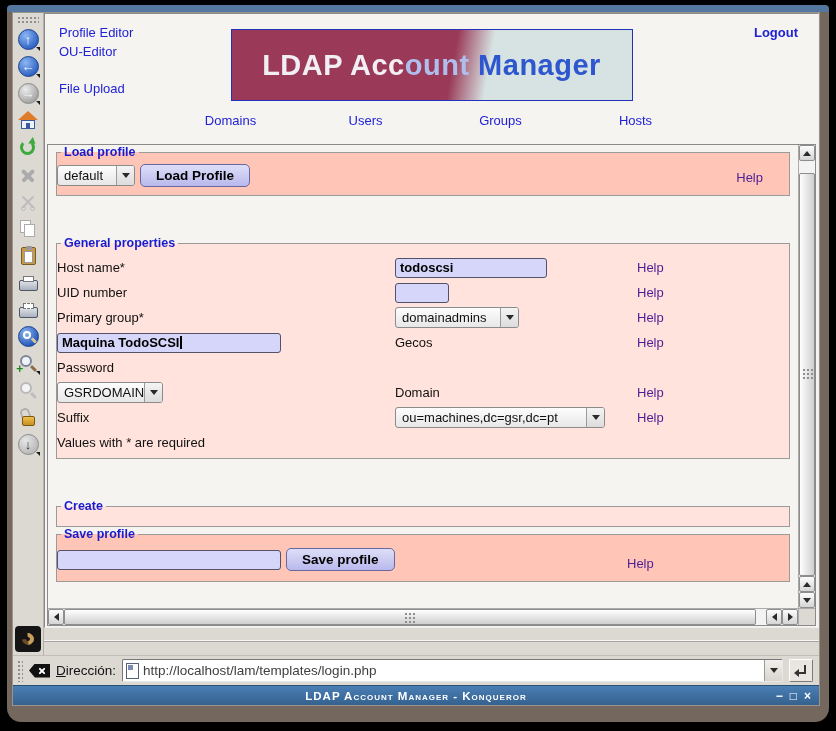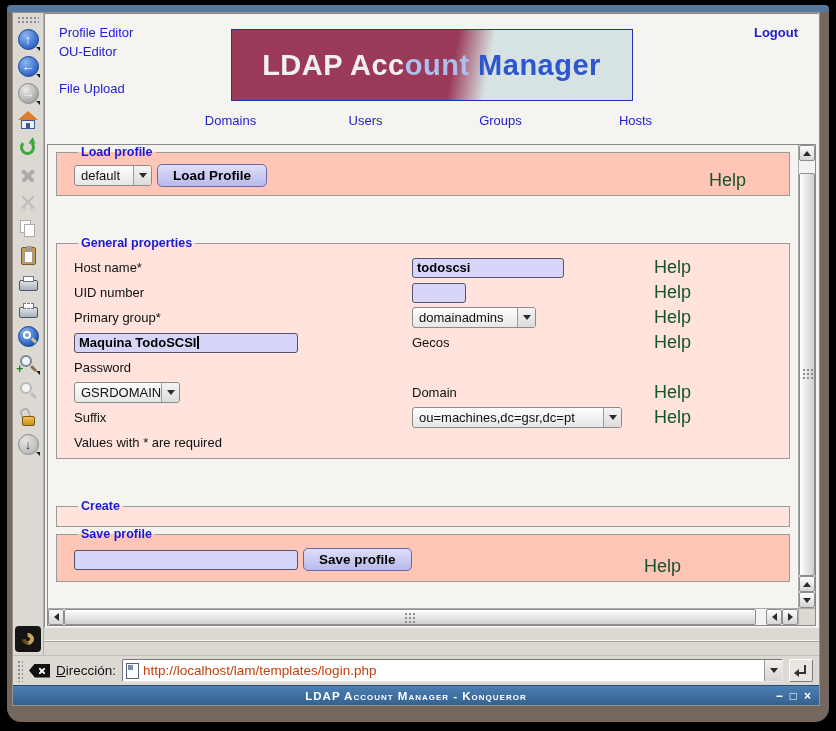--- a/index.html
+++ b/index.html
@@ -86,31 +86,31 @@
   .logo .l1 { color: #F2EFF4; } .logo .l2 { color: #AFBEEC; } .logo .l3 { color: #2E56CE; }
 
   .nav { position: absolute; top: 99px; left: 118px; width: 540px; display: flex; }
   .nav a { flex: 1; text-align: center; }
 
   
   .frame { position: absolute; left: 2px; right: 2px; top: 130px; bottom: 1px; border: 1px solid #8a8a8a;
            display: grid; grid-template-columns: 1fr 17px; grid-template-rows: 1fr 17px; background: #F5F4F1; }
   .frame-content { grid-column: 1; grid-row: 1; overflow: hidden; padding: 0 6px; }
 
-  fieldset.fs { border: 1px solid #9a9a9a; margin: 0 2px; padding: 5px 17px 8px; position: relative; }
+  fieldset.fs { border: 1px solid #9a9a9a; margin: 0 2px; padding: 5px 0 8px; position: relative; }
   fieldset.fs legend { font-weight: bold; font-size: 12.5px; color: #1A1ACF; padding: 0 3px; margin-left: 4px; }
   .fs.salmon { background: #FFC5B7; }
   .fs.lightpink { background: #FFE3DC; margin-top: 40px; }
   .fs1 { margin-top: 7px; }
   .fs2 { margin-top: 21px; }
   .fs3 { margin-top: 23px; }
   .fs4 { margin-top: 23px; }
 
   .row-inline { display: flex; align-items: center; gap: 5px; position: relative; }
-  a.help { color: #14532d; text-decoration: none; font-size: 18px; }
+  a.help { color: #4c1d95; text-decoration: none; font-size: 13px; }
   .help-abs-r { position: absolute; right: 26px; top: 6px; }
   .help-abs-l { position: absolute; left: 570px; top: 10px; }
 
   .ggrid { display: grid; grid-template-columns: 338px 242px 1fr; align-items: center; }
   .ggrid .cell { height: 25px; display: flex; align-items: center; }
   .flabel { font-size: 13px; color: #111; }
   .note { font-size: 13px; color: #111; margin-top: 5px; }
 
   .textfield { background: #D6D6FA; border: 1px solid #52526A; border-radius: 3px; height: 20px;
                font-weight: bold; font-size: 13px; color: #000; padding: 1px 4px; display: flex; align-items: center; }
@@ -149,21 +149,21 @@
   
   .addressrow { height: 30px; background: #DCD9D3; display: flex; align-items: center; gap: 6px; padding: 0 6px 0 4px; border-top: 1px solid #c2bdb6; }
   .a-handle { width: 6px; height: 22px; }
   .clearloc { position: relative; width: 21px; height: 14px; background: #111; clip-path: polygon(0 50%, 28% 0, 100% 0, 100% 100%, 28% 100%); }
   .clearloc .wb { position: absolute; left: 9px; top: 6px; width: 8px; height: 2px; background: #fff; border-radius: 1px; }
   .loclabel { font-size: 13.5px; color: #111; white-space: pre; }
   .loclabel .accel { text-decoration: underline; }
   .urlcombo { flex: 1; height: 23px; background: #fff; border: 1px solid; border-color: #777 #e8e8e8 #e8e8e8 #777; border-radius: 2px; display: flex; align-items: center; }
   .pageicon { position: relative; width: 13px; height: 16px; background: #fdfdfd; border: 1px solid #55627a; margin: 0 4px 0 3px; }
   .pageicon i { position: absolute; left: 1px; top: 1px; width: 5px; height: 5px; background: #7a8db0; }
-  .urltext { flex: 1; font-size: 13.5px; color: #c2410c; white-space: nowrap; overflow: hidden; }
+  .urltext { flex: 1; font-size: 13.5px; color: #404040; white-space: nowrap; overflow: hidden; }
   .combo-btn { width: 18px; align-self: stretch; background: linear-gradient(#F2F0EC,#D8D4CE); border-left: 1px solid #999; display: flex; align-items: center; justify-content: center; }
   .gobtn { width: 24px; height: 23px; background: #E9E6E1; border: 1px solid; border-color: #fdfdfd #7a7a7a #7a7a7a #fdfdfd; border-radius: 2px; display: flex; align-items: center; justify-content: center; }
   .go-arrow { position: relative; width: 12px; height: 11px; }
   .go-arrow .v { position: absolute; right: 1px; top: 0; width: 2px; height: 8px; background: #333; }
   .go-arrow .h { position: absolute; right: 1px; top: 7px; width: 9px; height: 2px; background: #333; }
   .go-arrow .t { position: absolute; left: -1px; top: 4px; width: 0; height: 0; border-top: 4px solid transparent; border-bottom: 4px solid transparent; border-right: 5px solid #333; }
 
   
   .titlebar { height: 20px; background: linear-gradient(#4A7FB5,#35618E); display: flex; align-items: center; position: relative; border-top: 1px solid #2a4f77; }
   .titletext { position: absolute; left: 0; right: 0; text-align: center; color: #fff; font-weight: bold; font-size: 11.5px; letter-spacing: 1px; font-variant: small-caps; }

